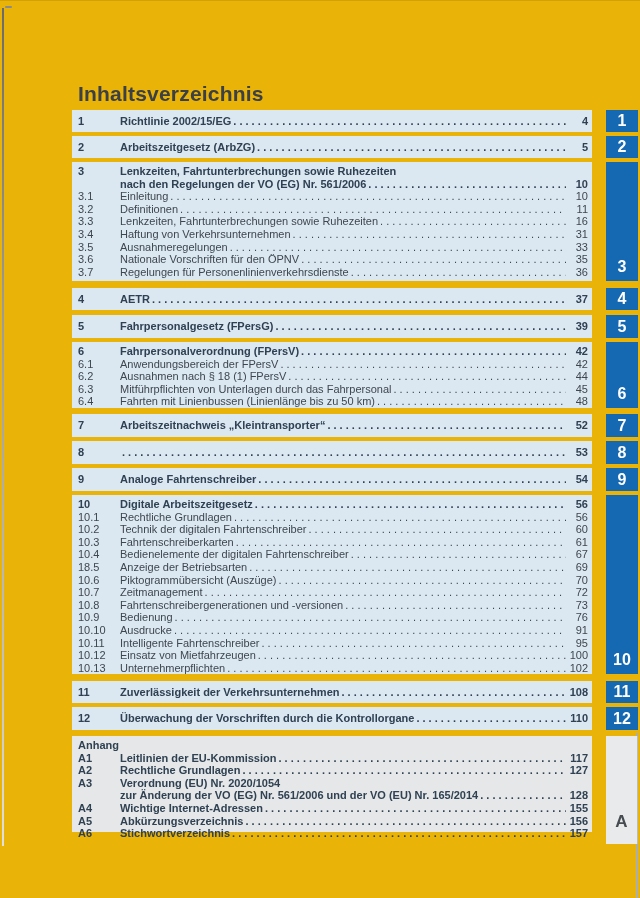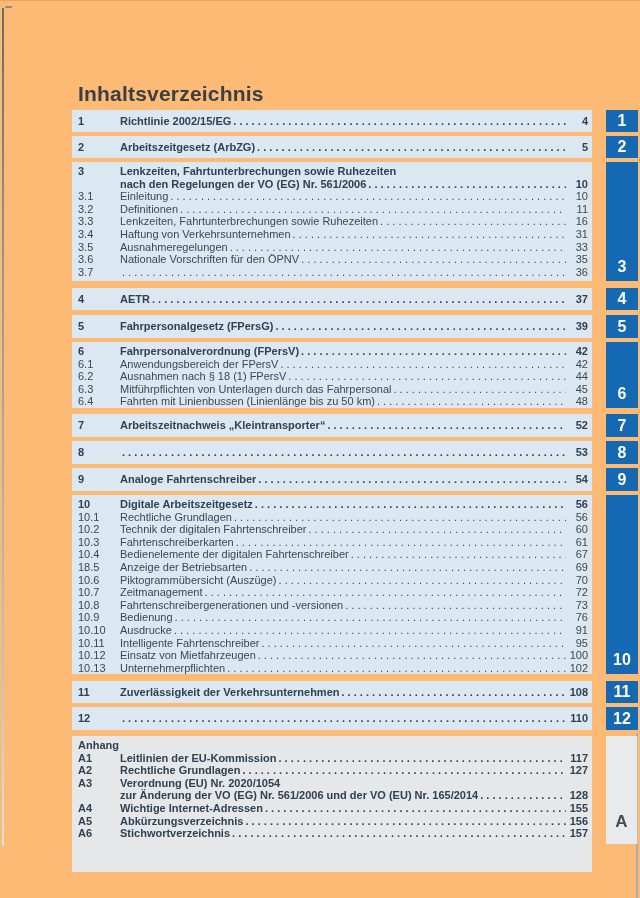--- a/index.html
+++ b/index.html
@@ -1,19 +1,19 @@
 <!DOCTYPE html>
 <html><head>
 <meta charset="utf-8">
 <style>
   html,body{margin:0;padding:0;background:#e9e9e9;}
   #page{
     position:relative;
     width:640px;height:898px;
-    background:#fdba74;
+    background:#eab308;
     overflow:hidden;
     font-family:"Liberation Sans", sans-serif;
     -webkit-font-smoothing:antialiased;
   }
   
   #scan-top-line{position:absolute;top:0;left:0;width:640px;height:1px;background:rgba(0,0,0,.10);}
   #scan-top-speck{position:absolute;top:6px;left:5px;width:7px;height:2px;background:#8a8a8a;border-radius:1px;}
   #scan-left-line{position:absolute;top:8px;left:2px;width:2px;height:838px;
     background:linear-gradient(#6b6b6b,#9a9a9a 35%,#c2c2c2 80%,#e0e0e0);}
   #scan-right-line{position:absolute;left:636px;top:733px;width:2px;height:165px;background:#a8adb1;}
@@ -123,20 +123,21 @@
           <span class="pg">33</span>
         </div>
         <div class="row">
           <span class="num">3.6</span>
           <span class="ttl">Nationale Vorschriften für den ÖPNV</span>
           <span class="leader">. . . . . . . . . . . . . . . . . . . . . . . . . . . . . . . . . . . . . . . . . . . . . . . . . . . . . . . . . . . . . . . . . . . . . . . . . . . . . . . . . . . . . . . . . . . . . . . . . . . . . . . . . . . . . . . . . . . . . . . . . . . . . . . . . . . . . . . . . . . . . . . . . . . . . . . . . . . . . . . . </span>
           <span class="pg">35</span>
         </div>
         <div class="row">
           <span class="num">3.7</span>
+          <span class="ttl">Regelungen für Personenlinienverkehrsdienste</span>
           <span class="leader">. . . . . . . . . . . . . . . . . . . . . . . . . . . . . . . . . . . . . . . . . . . . . . . . . . . . . . . . . . . . . . . . . . . . . . . . . . . . . . . . . . . . . . . . . . . . . . . . . . . . . . . . . . . . . . . . . . . . . . . . . . . . . . . . . . . . . . . . . . . . . . . . . . . . . . . . . . . . . . . . </span>
           <span class="pg">36</span>
         </div>
       </div>
       <div class="band single" style="top: 288px; height: 22px;">
         <div class="row b">
           <span class="num">4</span>
           <span class="ttl">AETR</span>
           <span class="leader">. . . . . . . . . . . . . . . . . . . . . . . . . . . . . . . . . . . . . . . . . . . . . . . . . . . . . . . . . . . . . . . . . . . . . . . . . . . . . . . . . . . . . . . . . . . . . . . . . . . . . . . . . . . . . . . . . . . . . . . . . . . . . . . . . . . . . . . . . . . . . . . . . . . . . . . . . . . . . . . . </span>
           <span class="pg">37</span>
@@ -295,25 +296,26 @@
         <div class="row b">
           <span class="num">11</span>
           <span class="ttl">Zuverlässigkeit der Verkehrsunternehmen</span>
           <span class="leader">. . . . . . . . . . . . . . . . . . . . . . . . . . . . . . . . . . . . . . . . . . . . . . . . . . . . . . . . . . . . . . . . . . . . . . . . . . . . . . . . . . . . . . . . . . . . . . . . . . . . . . . . . . . . . . . . . . . . . . . . . . . . . . . . . . . . . . . . . . . . . . . . . . . . . . . . . . . . . . . . </span>
           <span class="pg">108</span>
         </div>
       </div>
       <div class="band single" style="top: 707px; height: 23px;">
         <div class="row b">
           <span class="num">12</span>
+          <span class="ttl">Überwachung der Vorschriften durch die Kontrollorgane</span>
           <span class="leader">. . . . . . . . . . . . . . . . . . . . . . . . . . . . . . . . . . . . . . . . . . . . . . . . . . . . . . . . . . . . . . . . . . . . . . . . . . . . . . . . . . . . . . . . . . . . . . . . . . . . . . . . . . . . . . . . . . . . . . . . . . . . . . . . . . . . . . . . . . . . . . . . . . . . . . . . . . . . . . . . </span>
           <span class="pg">110</span>
         </div>
       </div>
-      <div class="band gray" style="top: 736px; height: 136px;">
+      <div class="band gray" style="top: 736px; height: 96px;">
         <div class="row b">
           <span>Anhang</span>
         </div>
         <div class="row b">
           <span class="num">A1</span>
           <span class="ttl">Leitlinien der EU-Kommission</span>
           <span class="leader">. . . . . . . . . . . . . . . . . . . . . . . . . . . . . . . . . . . . . . . . . . . . . . . . . . . . . . . . . . . . . . . . . . . . . . . . . . . . . . . . . . . . . . . . . . . . . . . . . . . . . . . . . . . . . . . . . . . . . . . . . . . . . . . . . . . . . . . . . . . . . . . . . . . . . . . . . . . . . . . . </span>
           <span class="pg">117</span>
         </div>
         <div class="row b">

